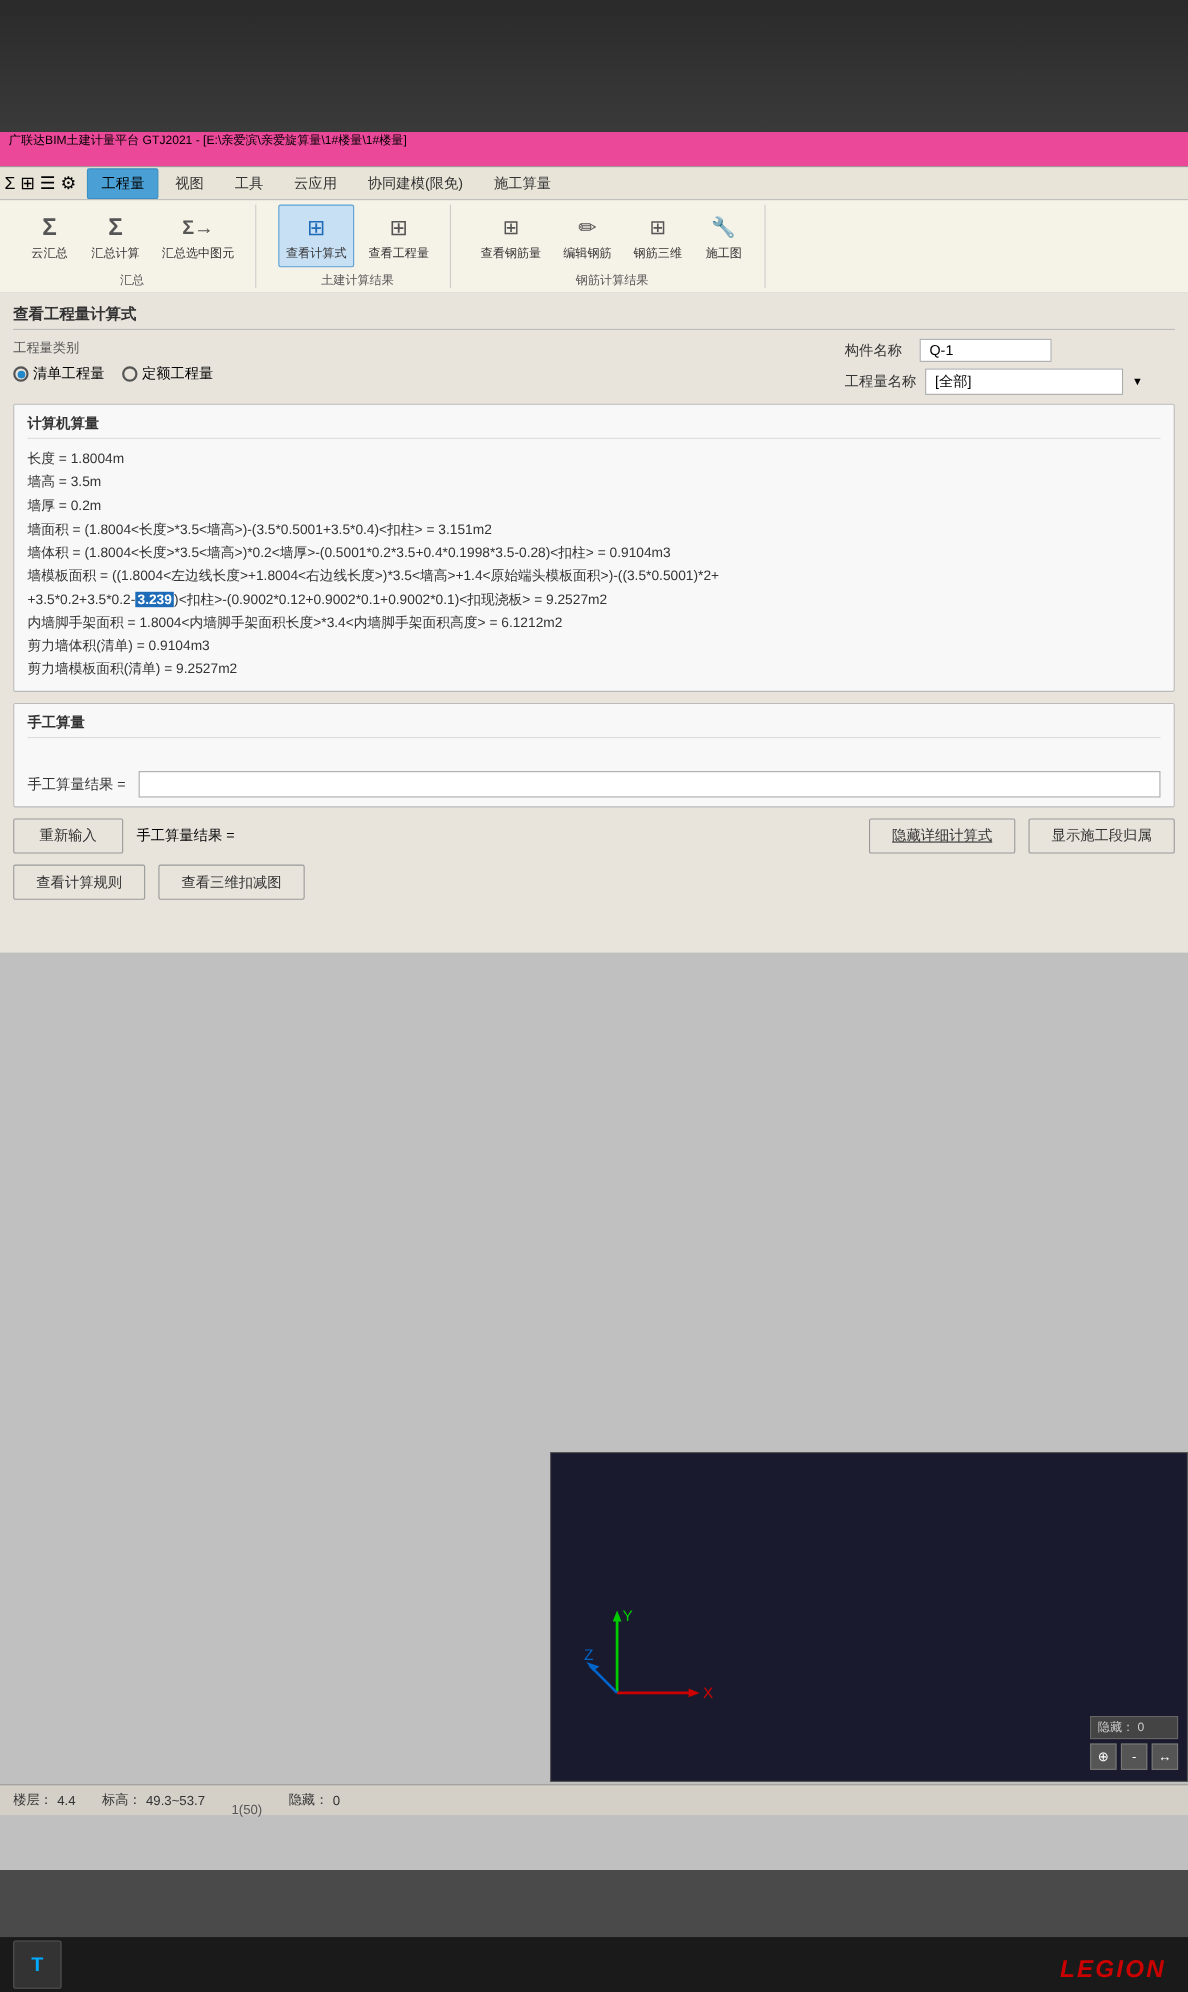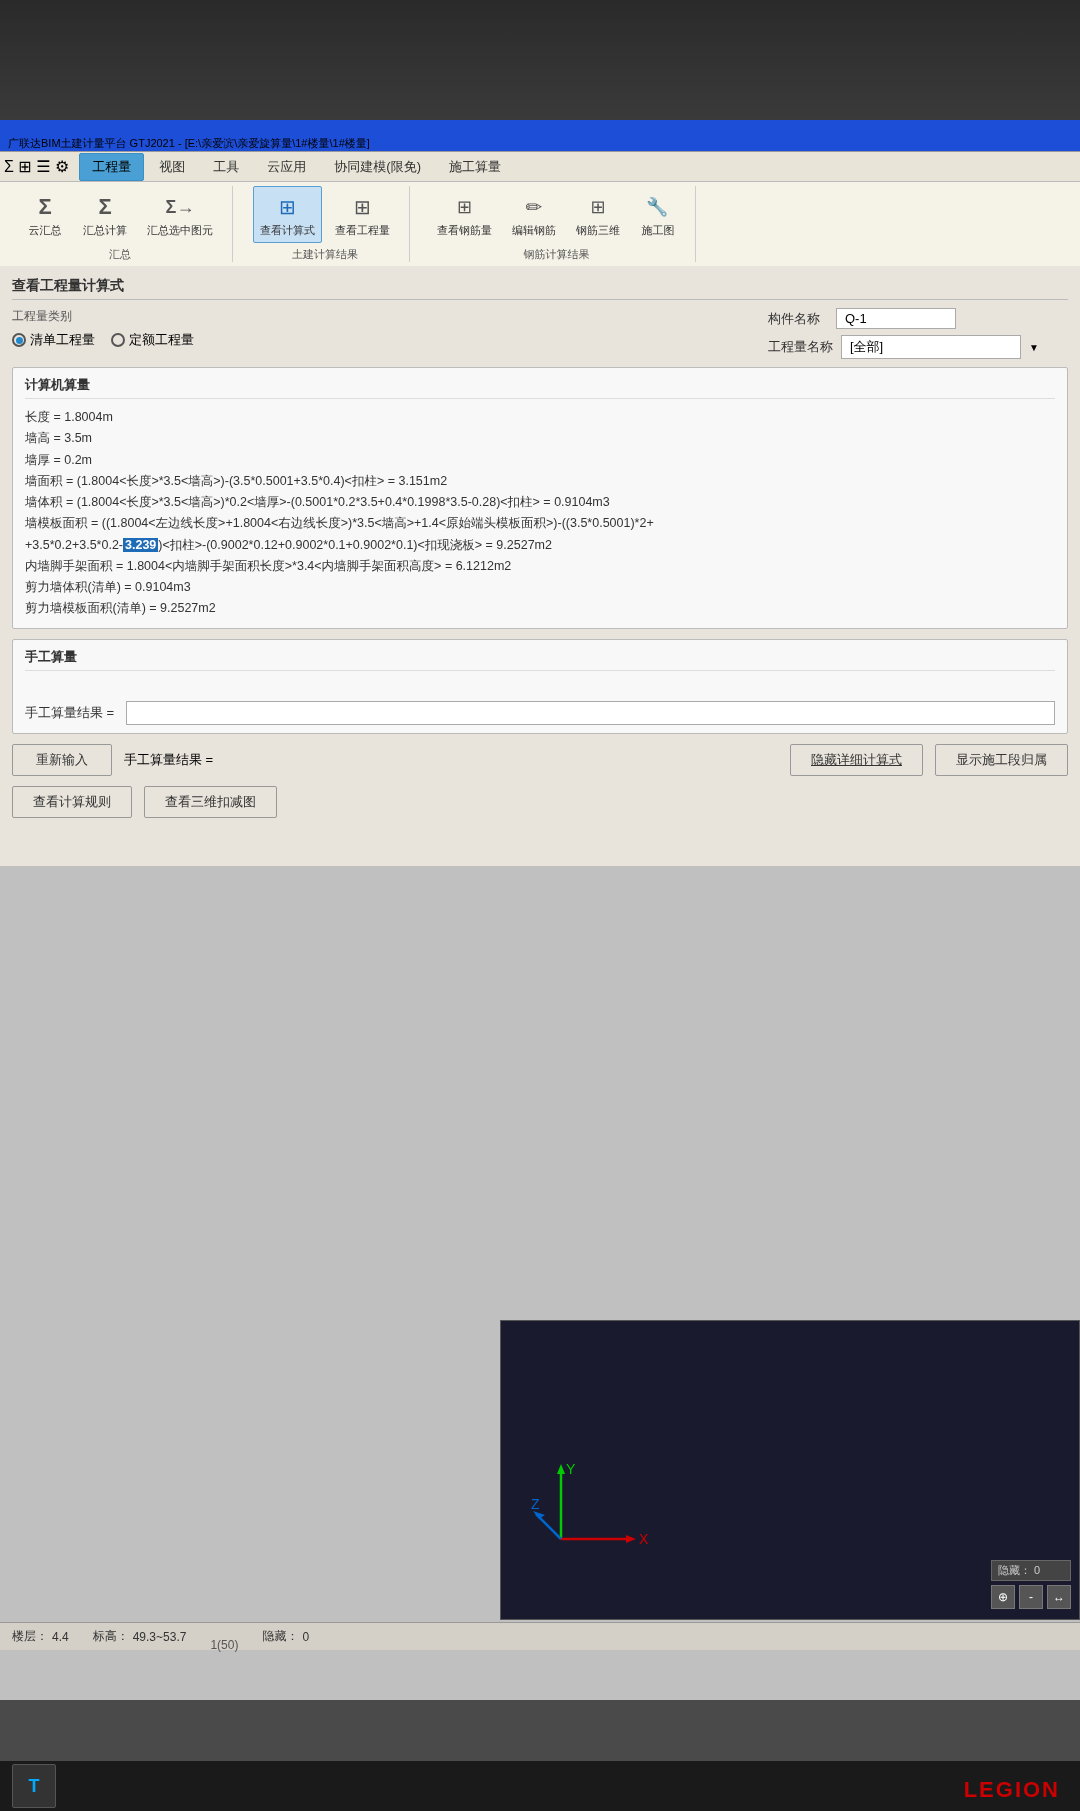--- a/index.html
+++ b/index.html
@@ -21,24 +21,24 @@
 
     .screen-area {
       width: 100%;
       height: 1580px;
       background: #c0c0c0;
       position: relative;
     }
 
     
     .title-bar {
-      background: #1d4ed8;
+      background: #ec4899;
       height: 32px;
       display: flex;
-      align-items: flex-end;
+      align-items: flex-start;
       padding: 0 8px;
       font-size: 11px;
       color: #000;
       border-bottom: 1px solid #999;
     }
 
     .ribbon-tabs {
       display: flex;
       align-items: center;
       background: #e8e4d8;
@@ -364,20 +364,21 @@
     }
 
     .lenovo-logo {
       position: absolute;
       bottom: 8px;
       right: 20px;
       font-size: 22px;
       font-weight: bold;
       color: #cc0000;
       letter-spacing: 2px;
+      font-style: italic;
     }
 
     .page-indicator {
       font-size: 12px;
       color: #555;
       margin-top: 16px;
     }
 
     .form-header-row {
       display: flex;

